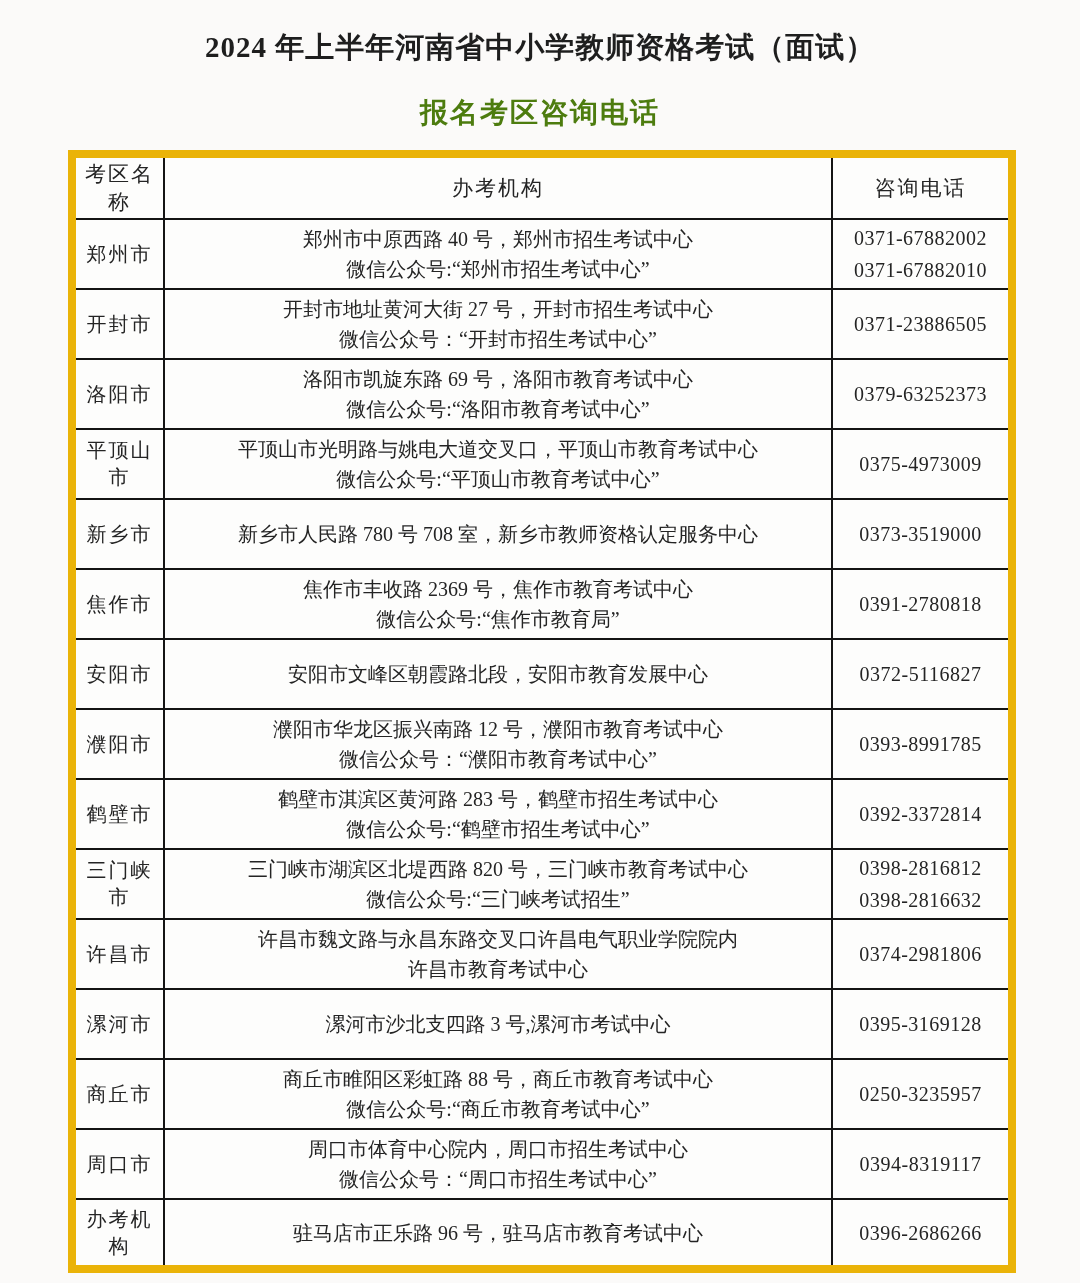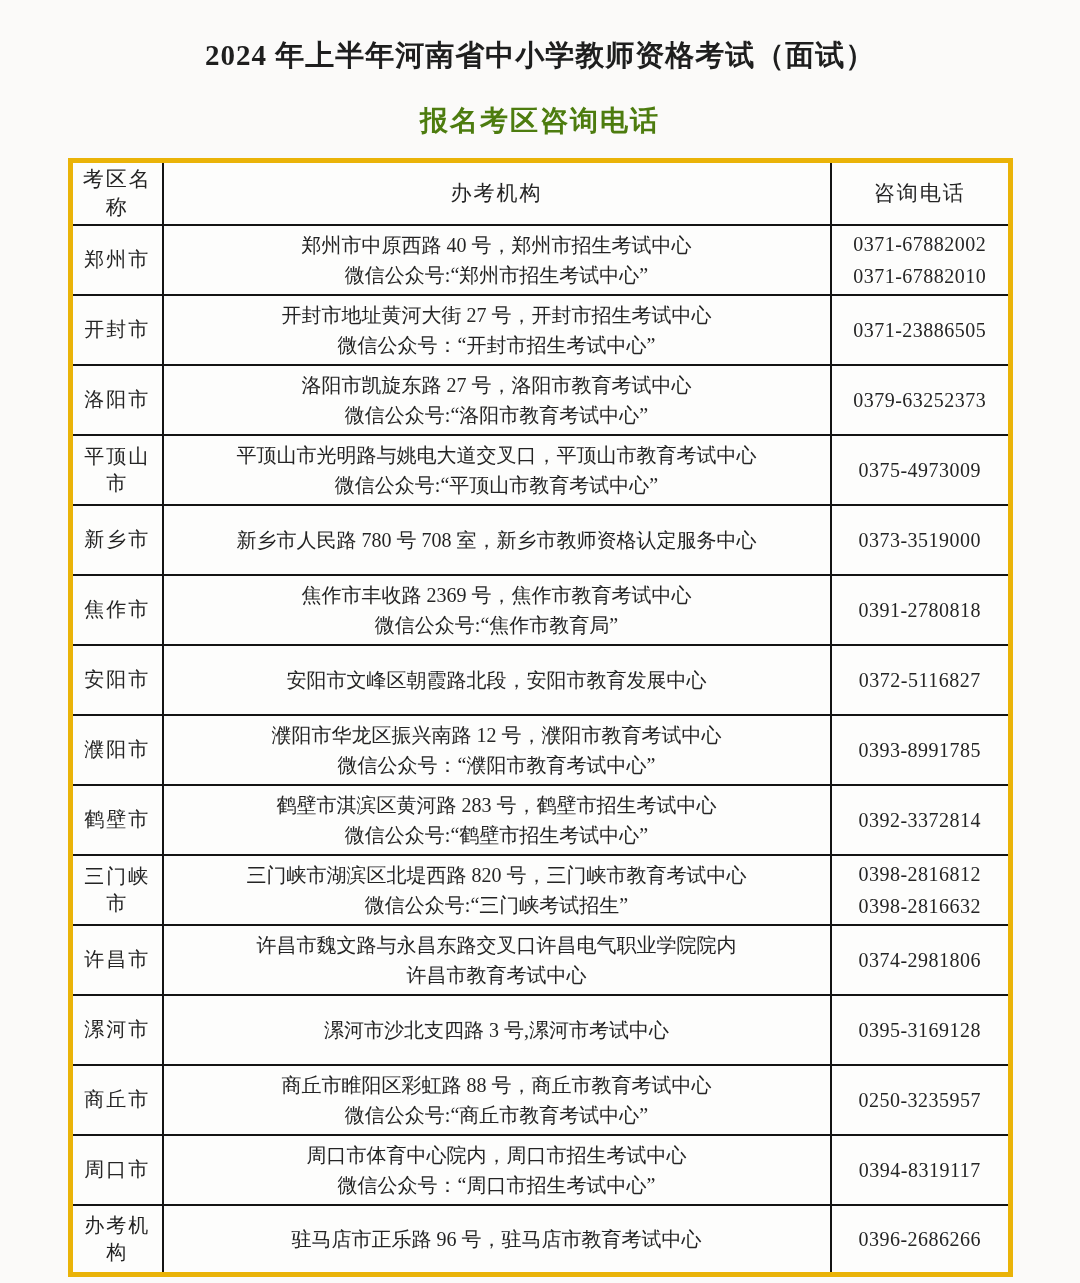--- a/index.html
+++ b/index.html
@@ -4,21 +4,21 @@
 <style>
   * { box-sizing: border-box; }
   html, body { margin: 0; padding: 0; }
   body {
     width: 1080px;
     height: 1283px;
     background: #fbfaf9;
     color: #242424;
     font-family: "Liberation Serif", "DejaVu Serif", serif;
   }
-  .page { padding-top: 36px; }
+  .page { padding-top: 28px; }
   .title {
     margin: 0 0 26px 0;
     text-align: center;
     font-size: 29px;
     font-weight: bold;
     letter-spacing: 1px;
     color: #1e1e1e;
   }
   .subtitle {
     margin: 0 0 18px 0;
@@ -26,21 +26,21 @@
     font-size: 28px;
     font-weight: bold;
     letter-spacing: 2px;
     color: #4d7c0f;
   }
   table.contact {
     border-collapse: collapse;
     table-layout: fixed;
     width: 940px;
     margin-left: 68px;
-    border: 5px solid #eab308;
+    border: 8px solid #eab308;
     background: #fdfdfc;
   }
   col.c-region { width: 92px; }
   col.c-org    { width: 668px; }
   col.c-phone  { width: 180px; }
   th, td {
     border: 2px solid #141414;
     text-align: center;
     vertical-align: middle;
     padding: 2px 4px;
@@ -104,21 +104,21 @@
           <div class="org-line">微信公众号：“开封市招生考试中心”</div>
         </td>
         <td class="phone">
           <div class="phone-line">0371-23886505</div>
         </td>
       </tr>
 
       <tr>
         <td class="region">洛阳市</td>
         <td class="org">
-          <div class="org-line">洛阳市凯旋东路 27 号，洛阳市教育考试中心</div>
+          <div class="org-line">洛阳市凯旋东路 69 号，洛阳市教育考试中心</div>
           <div class="org-line">微信公众号:“洛阳市教育考试中心”</div>
         </td>
         <td class="phone">
           <div class="phone-line">0379-63252373</div>
         </td>
       </tr>
 
       <tr>
         <td class="region">平顶山市</td>
         <td class="org">

